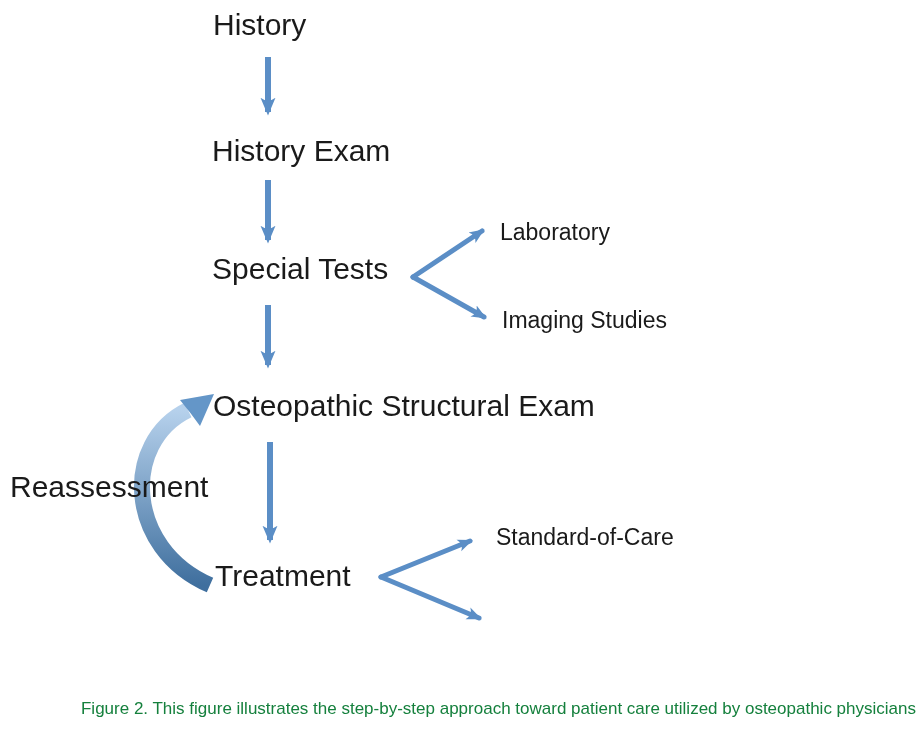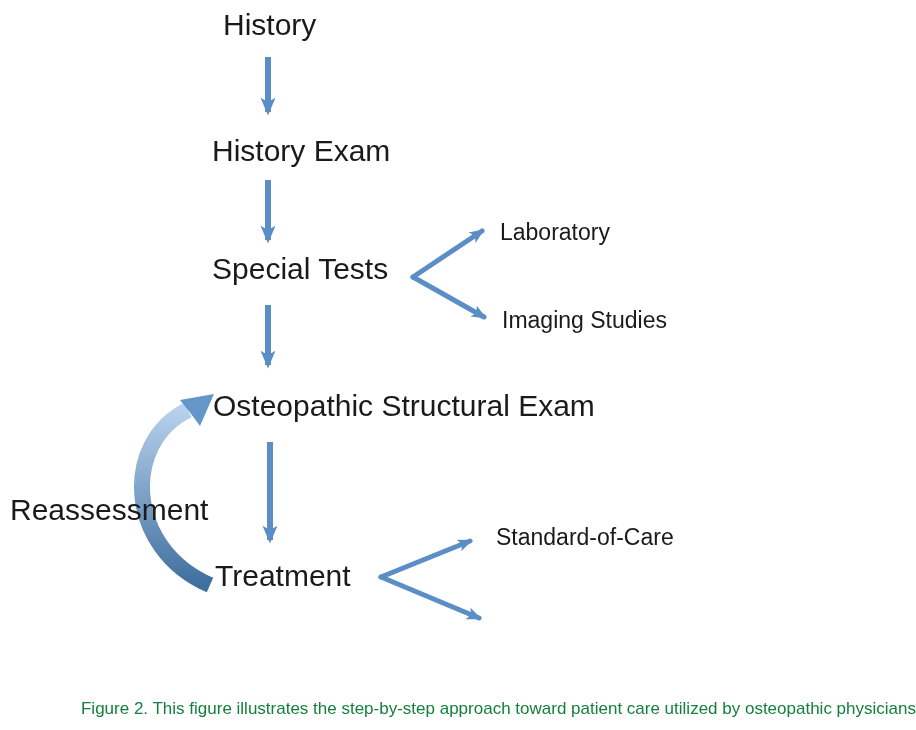--- a/index.html
+++ b/index.html
@@ -73,31 +73,31 @@
 
     <line x1="381" y1="577" x2="470" y2="541" stroke-width="5" stroke-linecap="round" marker-end="url(#ah)" stroke="#5b8ec6"></line>
     <line x1="381" y1="577" x2="479" y2="618" stroke-width="5" stroke-linecap="round" marker-end="url(#ah)" stroke="#5b8ec6"></line>
 
     <g>
       <path d="M 210 585 C 125 548, 122 442, 188 410" fill="none" stroke="url(#curveGrad)" stroke-width="16" stroke-linecap="butt"></path>
       <path d="M 214 394 L 200 426 Q 190 412 180 400 Z" fill="#6496c8"></path>
     </g>
   </svg>
 
-  <div class="label step-label" style="left:223px; top:8px;">History</div>
+  <div class="label step-label" style="left:213px; top:8px;">History</div>
 
   <div class="label step-label" style="left:212px; top:134px;">History Exam</div>
 
   <div class="label step-label" style="left:212px; top:252px;">Special Tests</div>
 
   <div class="label step-label" style="left:213px; top:389px;">Osteopathic Structural Exam</div>
 
   <div class="label step-label" style="left:215px; top:559px;">Treatment</div>
 
-  <div class="label loop-label" style="left:10px; top:470px;margin-top:23px;">Reassessment</div>
+  <div class="label loop-label" style="left:10px; top:470px;">Reassessment</div>
 
   <div class="label branch-label" style="left:500px; top:220px;">Laboratory</div>
 
   <div class="label branch-label" style="left:502px; top:308px;">Imaging Studies</div>
 
   <div class="label branch-label" style="left:496px; top:525px;">Standard-of-Care</div>
 
 
   <div class="caption">Figure 2. This figure illustrates the step-by-step approach toward patient care utilized by osteopathic physicians</div>
 

